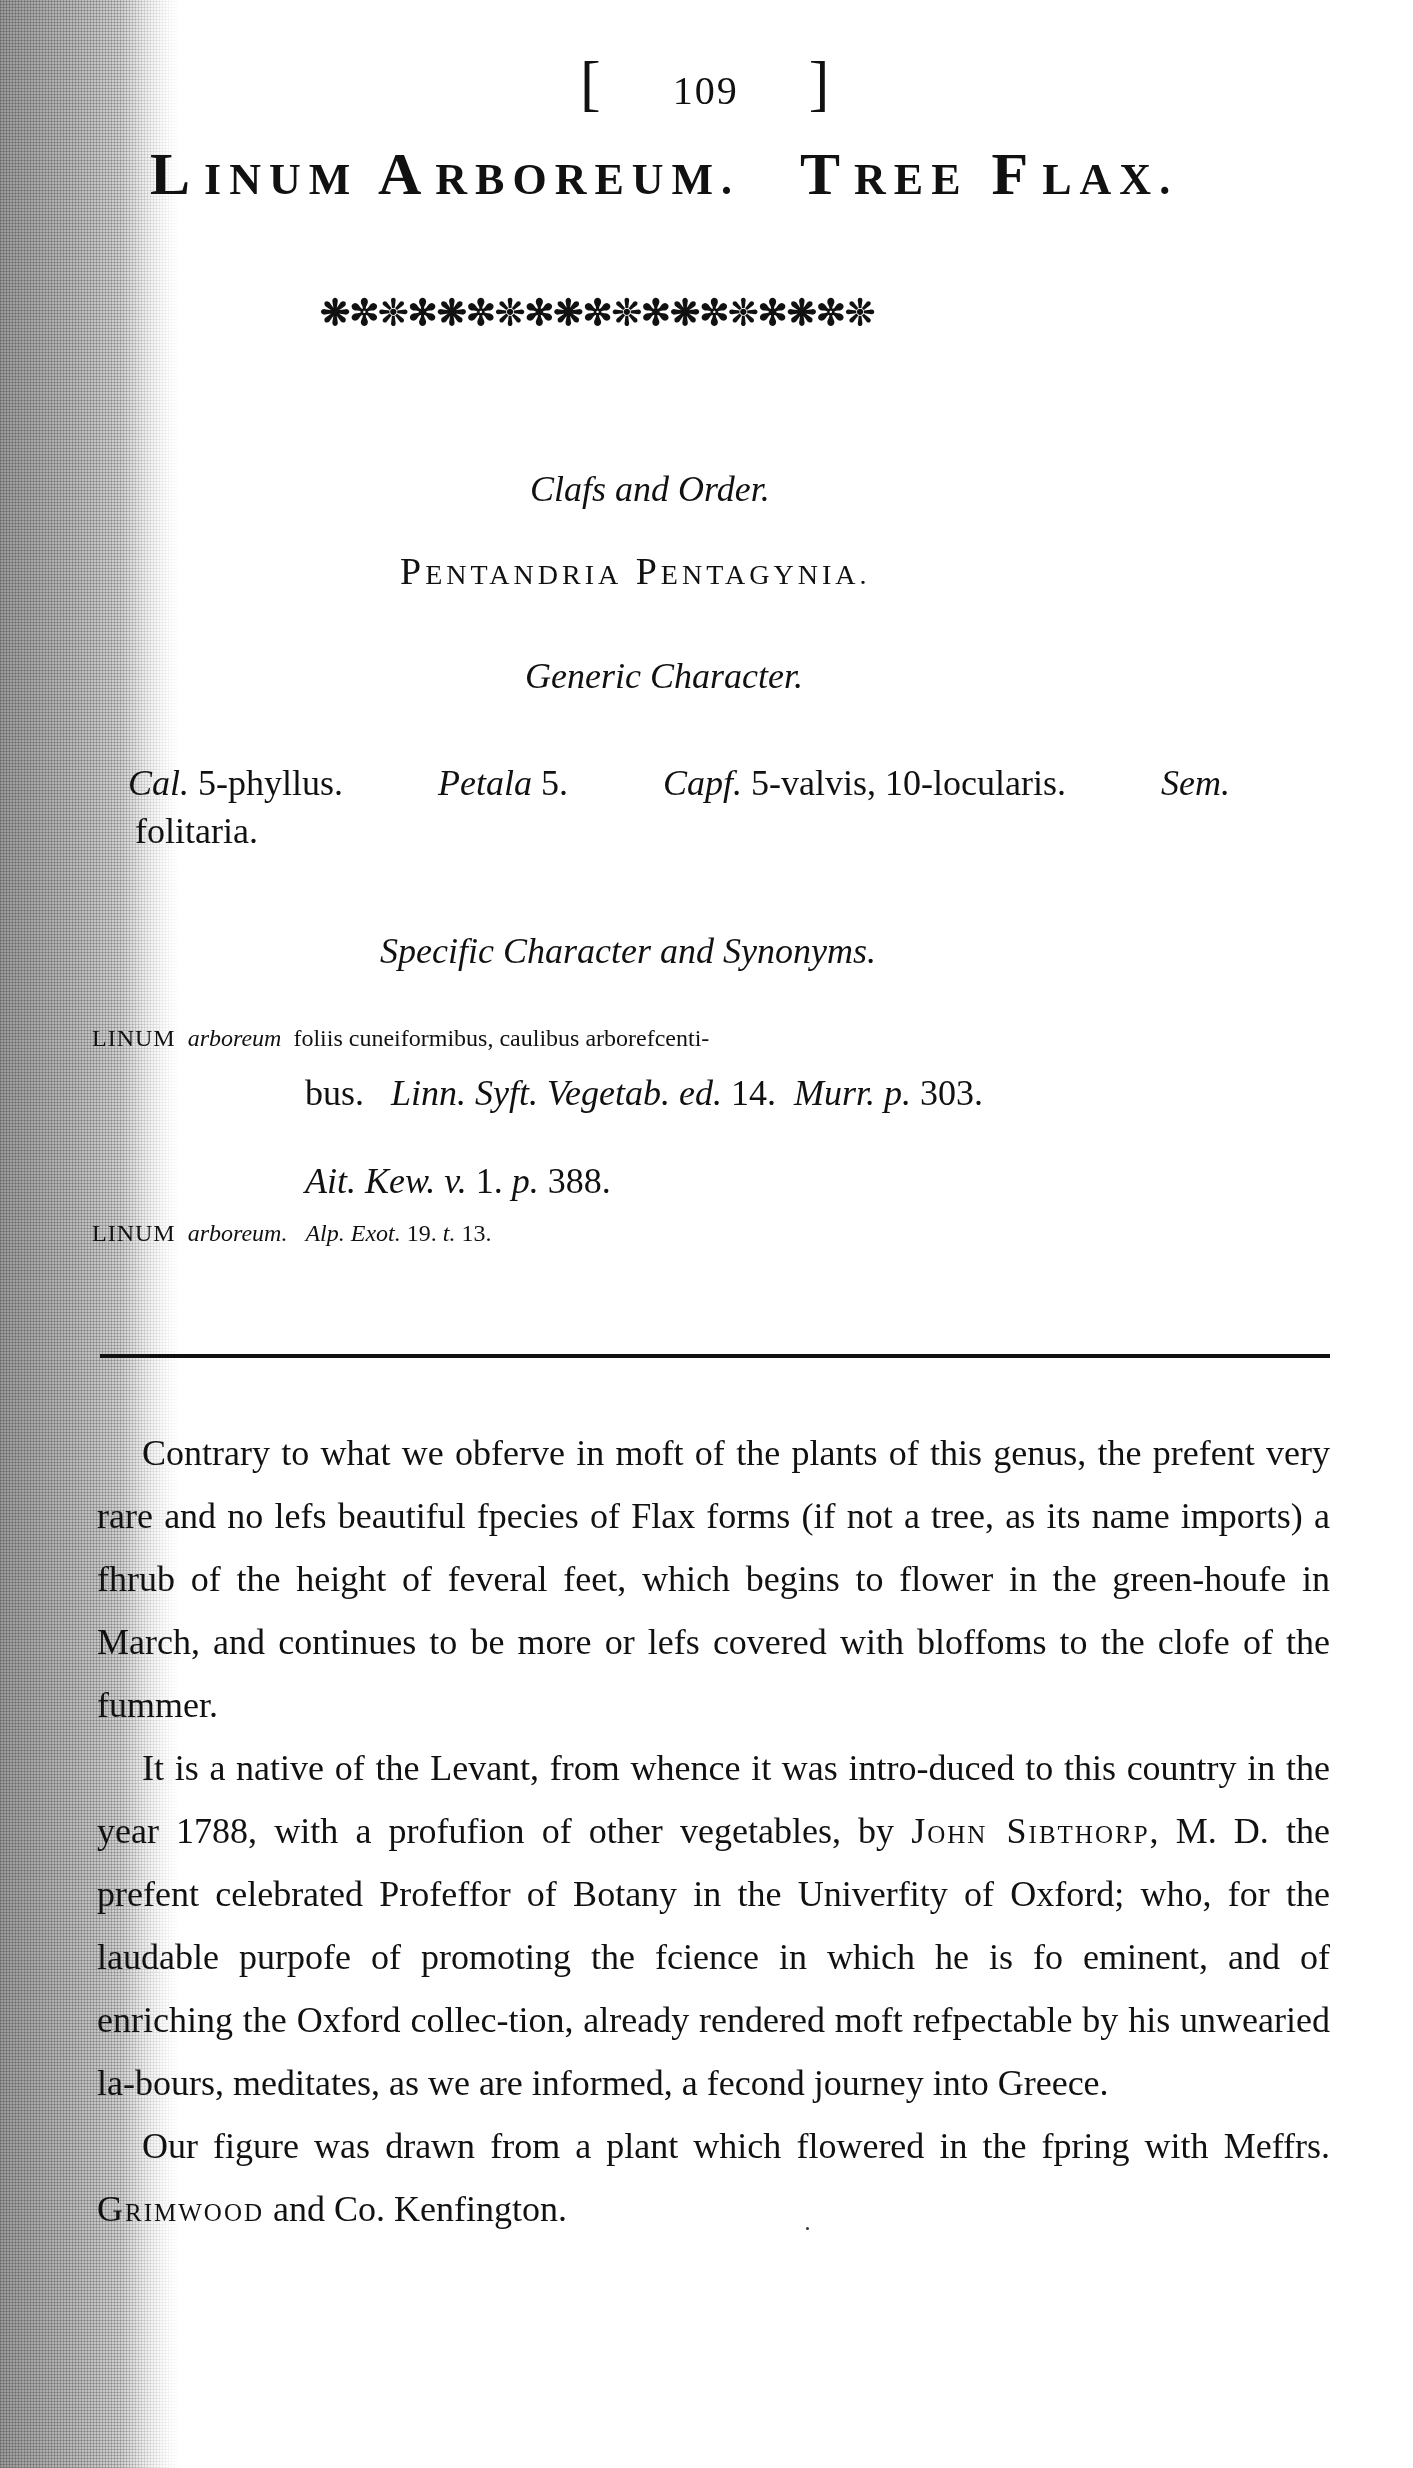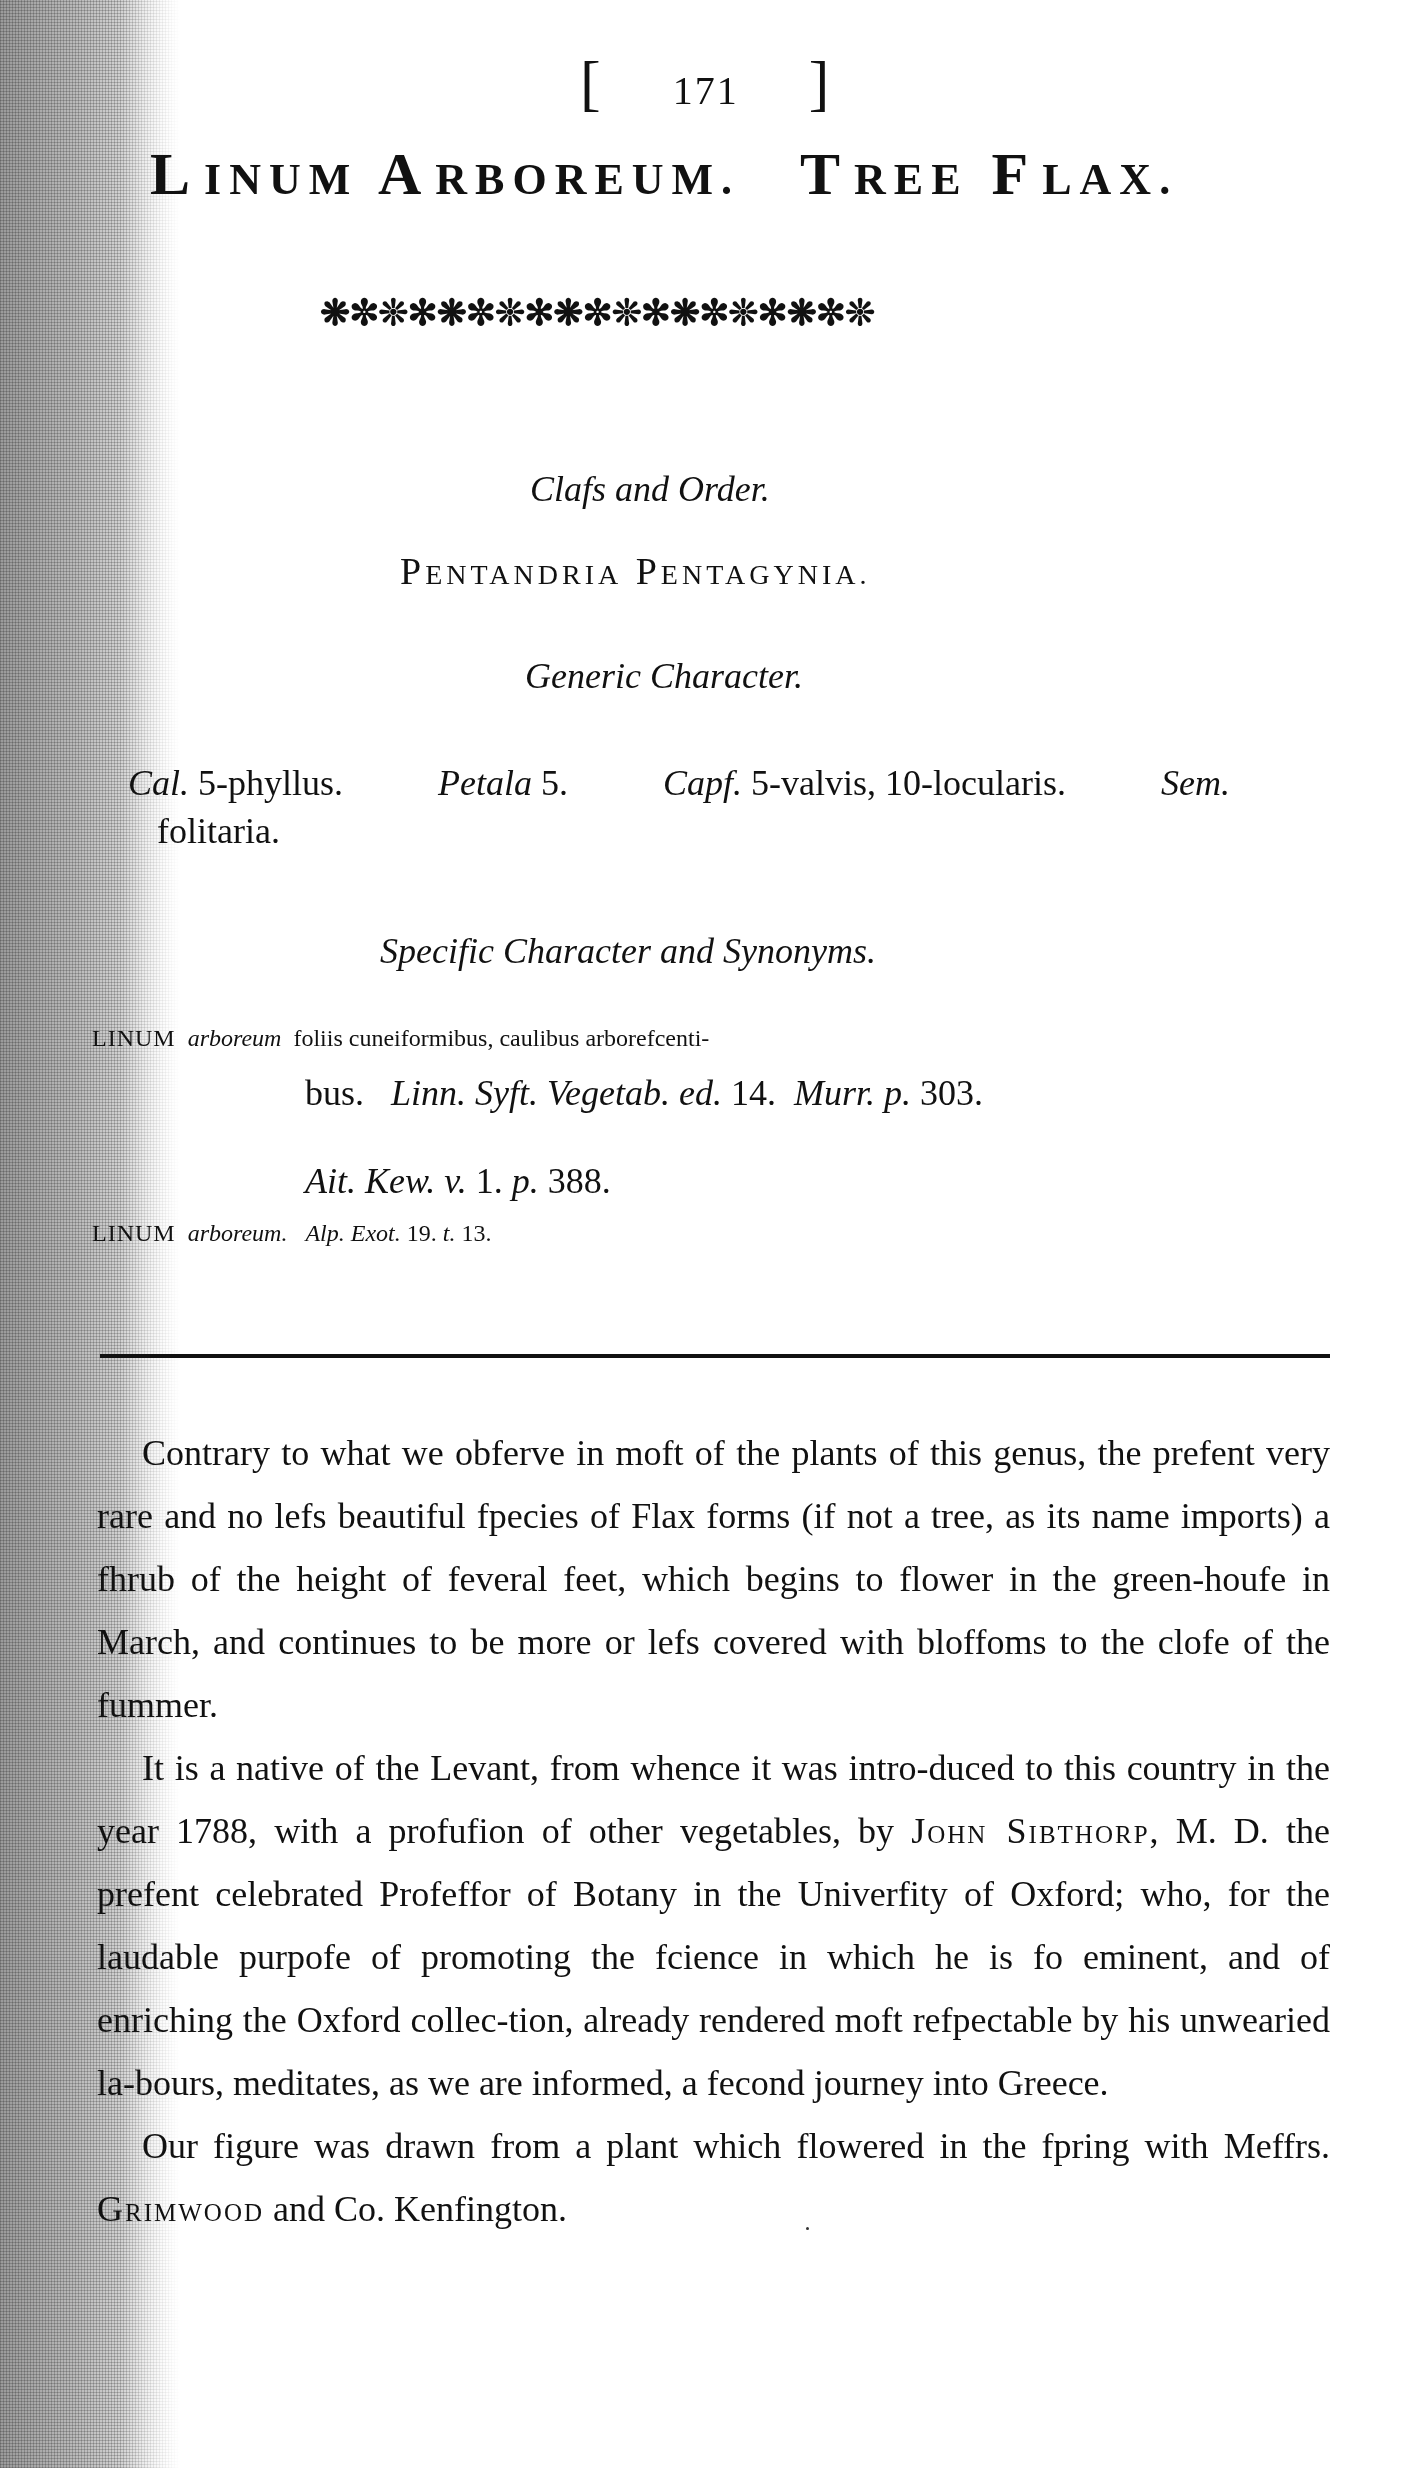--- a/index.html
+++ b/index.html
@@ -28,21 +28,21 @@
   .title .gap { display: inline-block; width: 60px; }
   .ornament { top: 292px; left: 320px; font-size: 36px; letter-spacing: -1px; font-weight: bold; }
   .h-italic { font-style: italic; font-size: 36px; }
   .h-class { top: 444px; left: 530px; margin-top: 24px; }
   .h-order { top: 522px; left: 400px; font-size: 38px; letter-spacing: 4px; margin-top: 27px; }
   .h-order .sc { font-size: 28px; }
   .h-generic { top: 655px; left: 525px; }
   .gen-line { top: 762px; left: 92px; font-size: 36px; }
   .gen-line .i { font-style: italic; padding-left: 36px; }
   .gen-line .sp { display: inline-block; width: 50px; }
-  .gen-line2 { top: 810px; left: 135px; font-size: 36px; padding-left: 22px; }
+  .gen-line2 { top: 810px; left: 135px; font-size: 36px; }
   .h-specific { top: 930px; left: 380px; }
   .syn { left: 92px; font-size: 24px; }
   .syn .caps { letter-spacing: 1px; }
   .syn .i { font-style: italic; }
   .syn1 { top: 1025px; }
   .syn1b { top: 1072px; left: 305px; font-size: 36px; }
   .syn1c { top: 1120px; left: 305px; font-size: 36px; margin-top: 40px; }
   .syn2 { top: 1220px; }
   .rule { position: absolute; top: 1354px; left: 100px; width: 1230px; height: 4px; background: #111; }
   .body-text {
@@ -52,21 +52,21 @@
   .body-text p { margin: 0; text-indent: 45px; }
   .body-text .sc { font-variant: small-caps; letter-spacing: 2px; }
   .dot { position: absolute; top: 2227px; left: 806px; width: 3px; height: 3px; background: #333; border-radius: 50%; }
 </style>
 </head>
 <body>
 
 <div class="gutter"></div>
 
 <div class="abs pagenum">
-  <span class="br">[</span><span class="num">171</span><span class="br">]</span>
+  <span class="br">[</span><span class="num">109</span><span class="br">]</span>
 </div>
 
 <div class="abs title">
   <span>L</span><span class="sc">INUM</span>
   <span>A</span><span class="sc">RBOREUM.</span><span class="gap"></span><span>T</span><span class="sc">REE</span>
   <span>F</span><span class="sc">LAX.</span>
 </div>
 
 <div class="abs ornament">❋✼❊✻❋✼❊✻❋✼❊✻❋✼❊✻❋✼❊</div>
 

